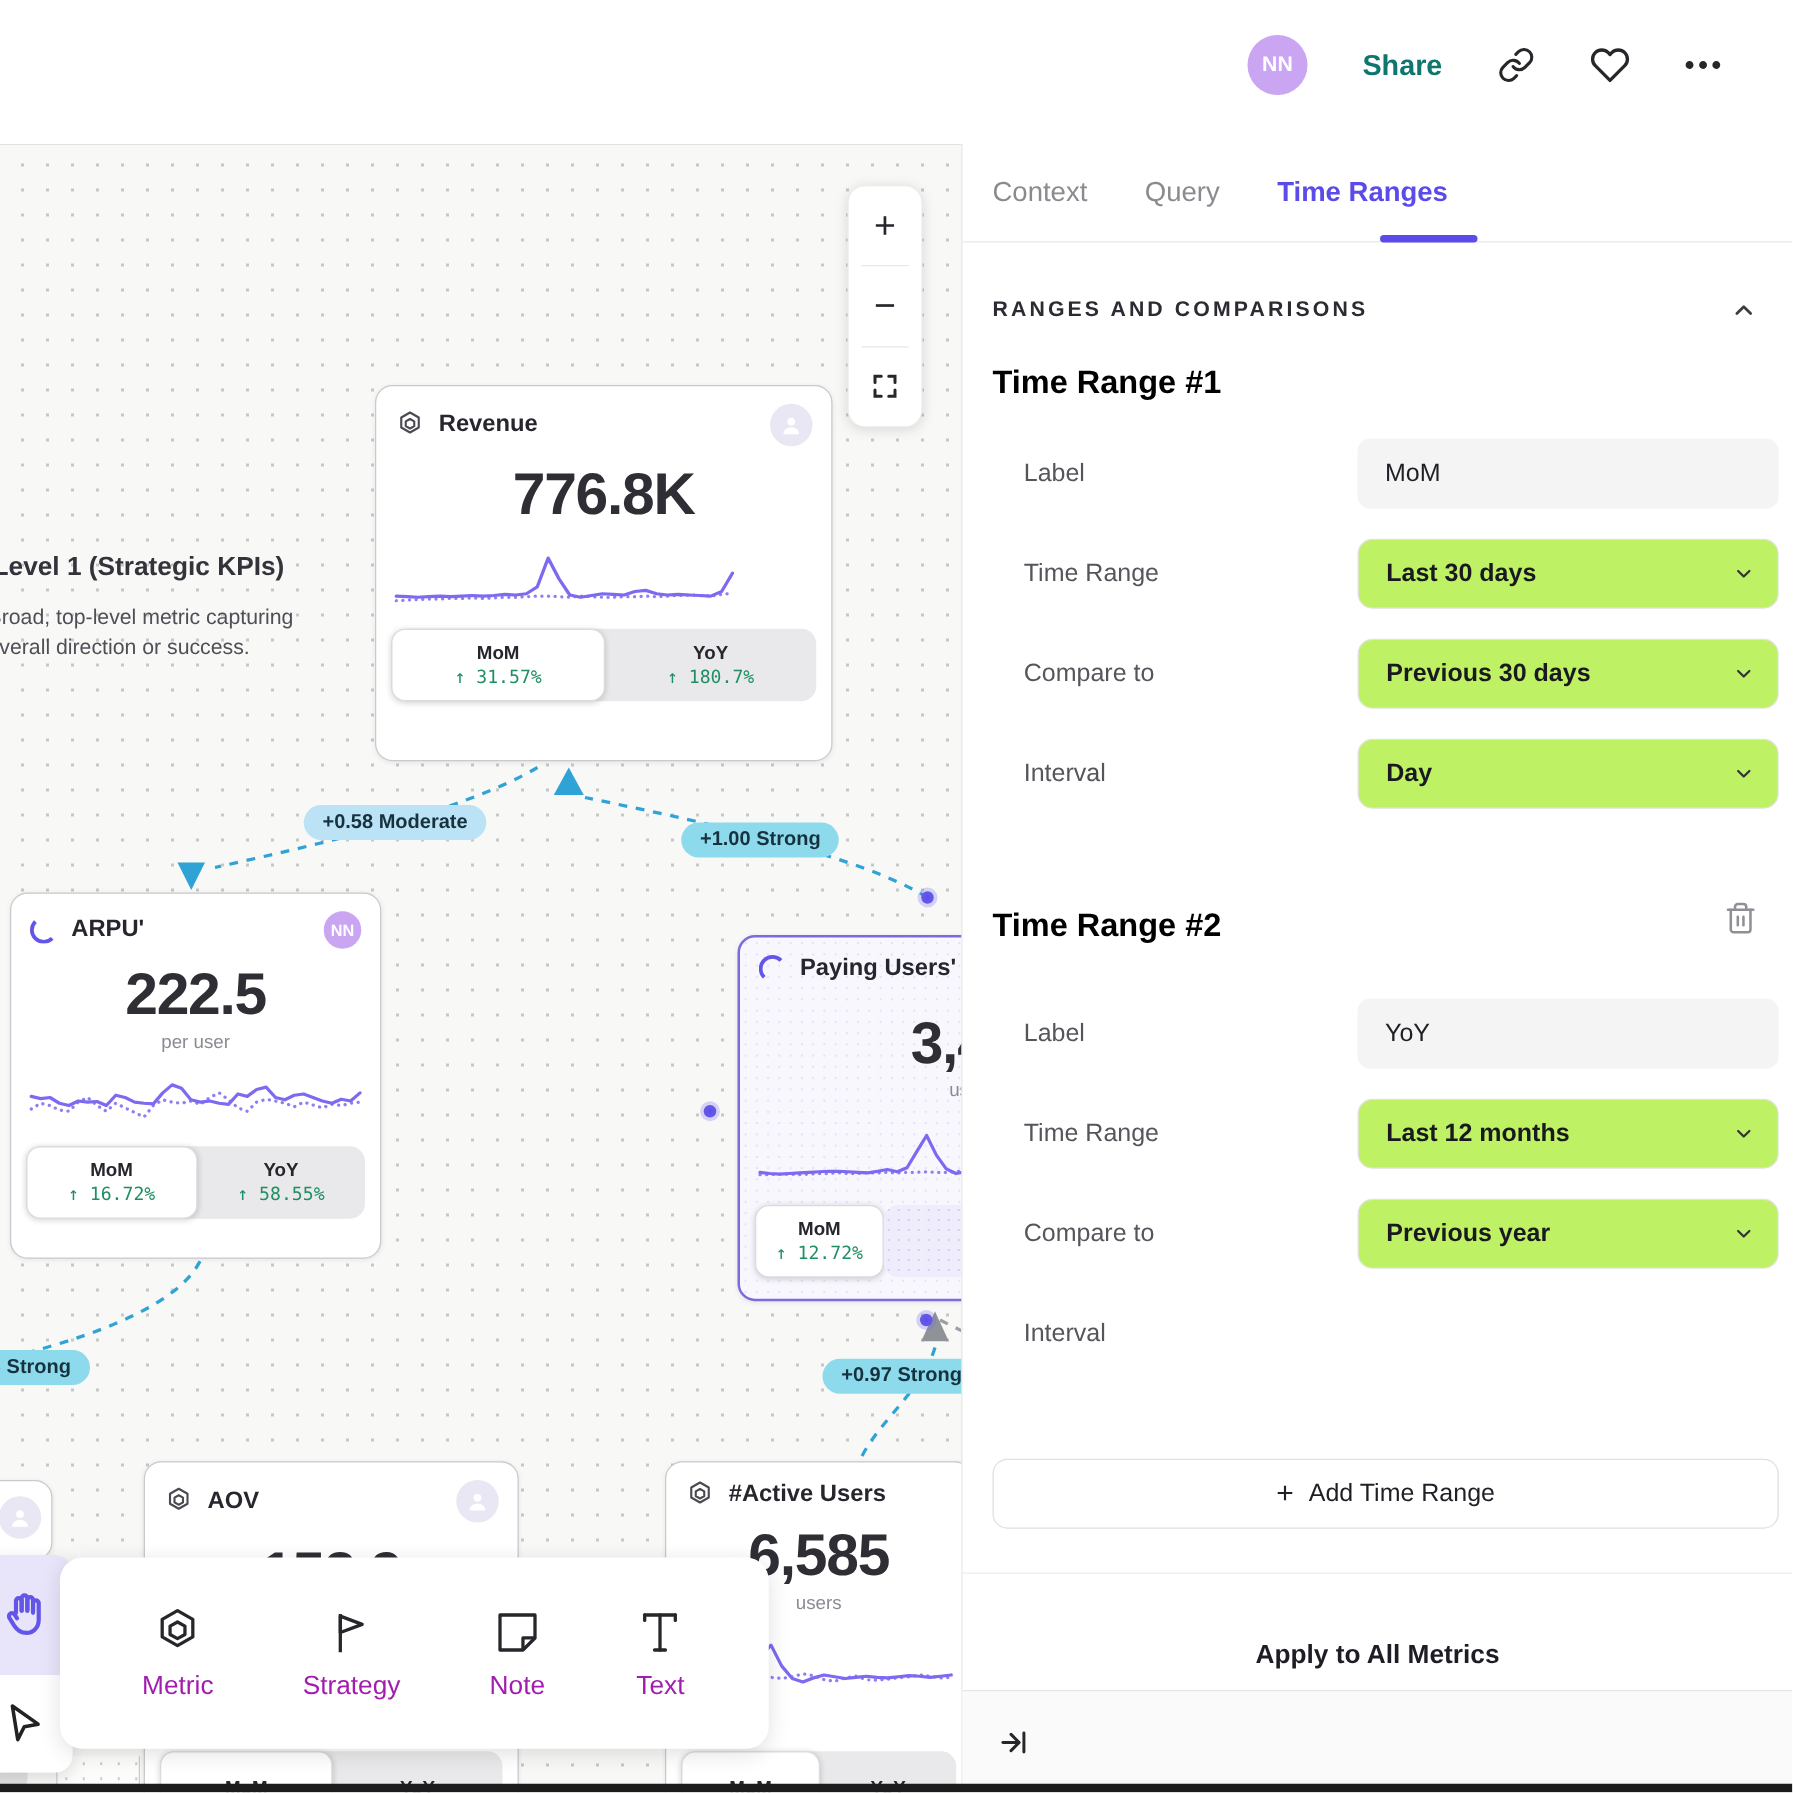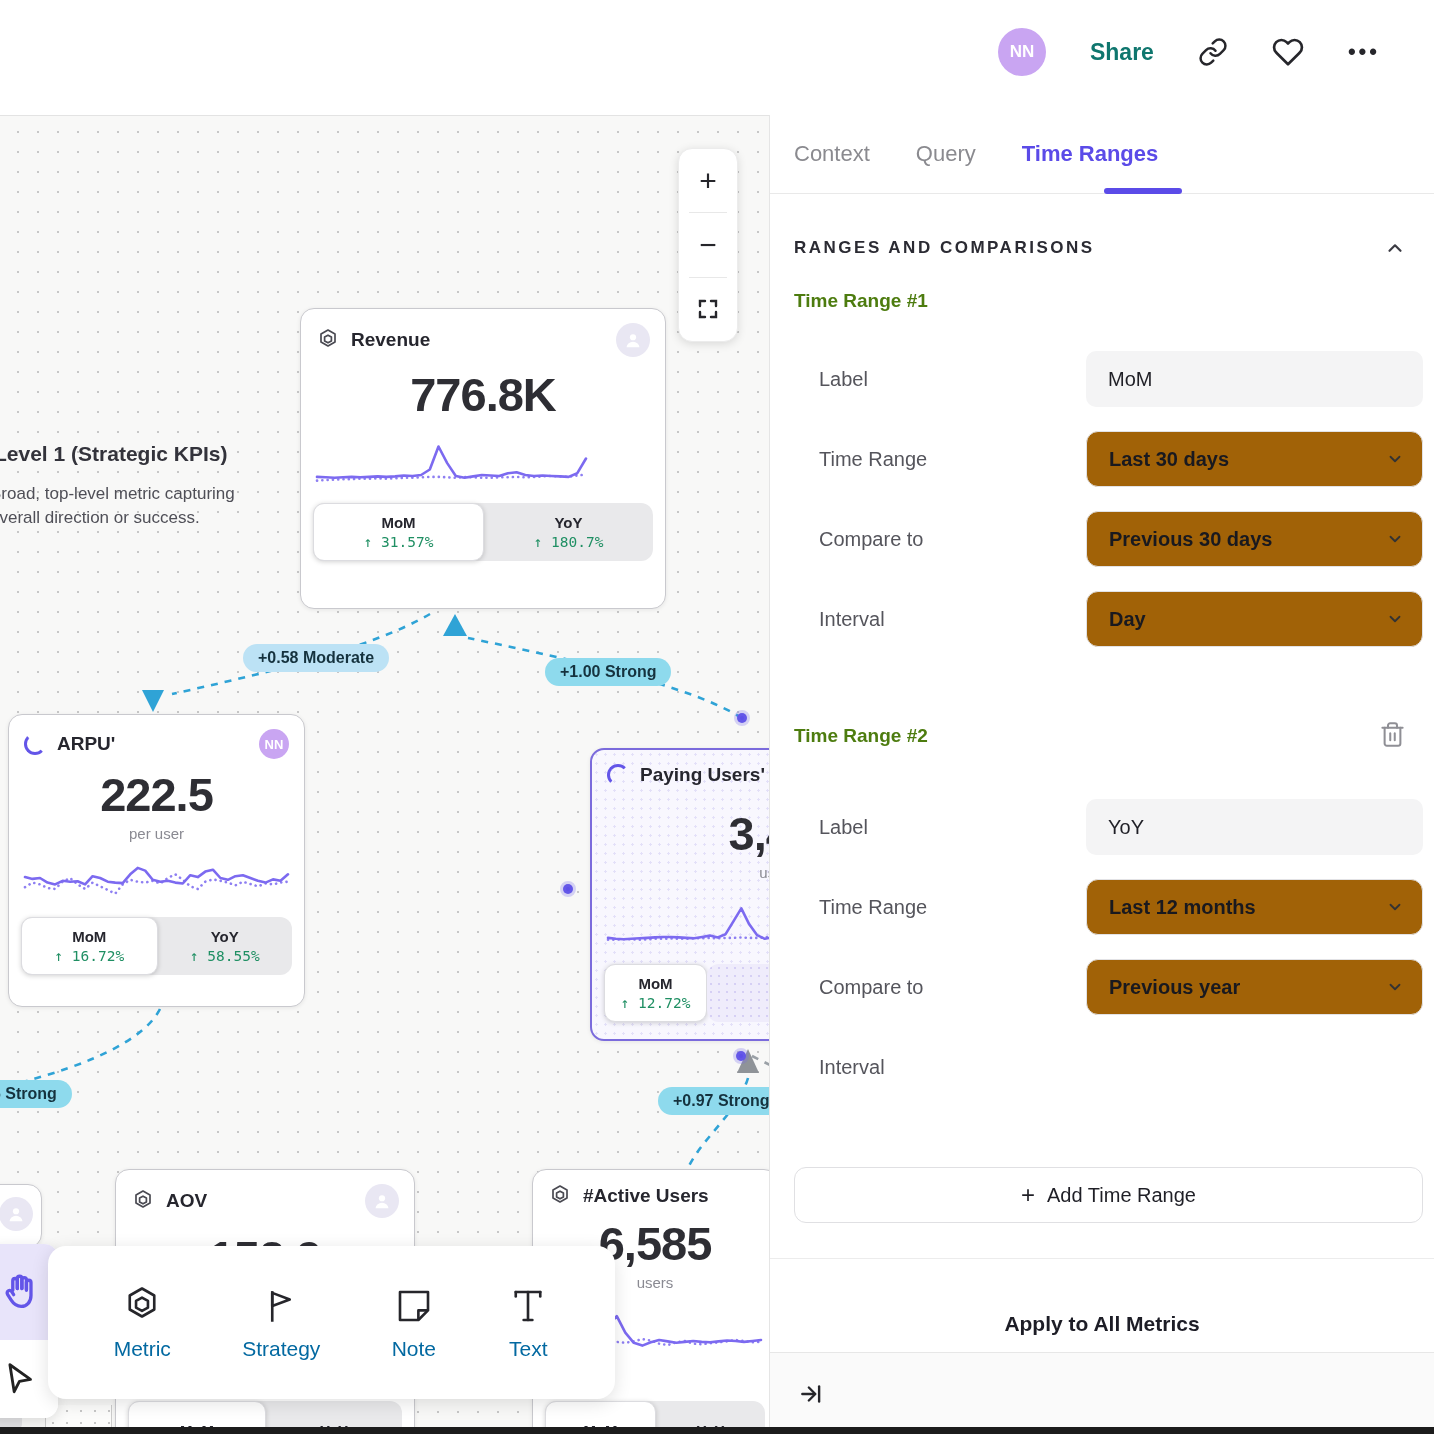--- a/index.html
+++ b/index.html
@@ -61,45 +61,45 @@
   .zoomctrl { position:absolute; left:678px; top:32px; width:60px; height:194px; z-index:4;
     background:#fff; border-radius:14px; box-shadow:0 2px 10px rgba(0,0,0,.13); border:1px solid #ececec;
     display:flex; flex-direction:column; }
   .zbtn { flex:1; display:flex; align-items:center; justify-content:center; font-size:30px; color:#26262b; font-weight:400; }
   .zdiv { height:1px; background:#e8e8e8; margin:0 10px; }
 
   
   .toolbar { position:absolute; left:48px; top:1130px; width:567px; height:153px; z-index:5;
     background:#fff; border-radius:18px; box-shadow:0 4px 18px rgba(0,0,0,.12); display:flex; align-items:center; justify-content:space-around; padding:0 30px; }
   .titem { display:flex; flex-direction:column; align-items:center; gap:10px; }
-  .titem .tlabel { font-size:21px; color:#0369a1; }
+  .titem .tlabel { font-size:21px; color:#a21caf; }
   .leftstrip { position:absolute; left:-16px; top:1128px; width:74px; height:174px; z-index:5;
     background:#fff; border-radius:14px; box-shadow:0 4px 14px rgba(0,0,0,.12); display:flex; flex-direction:column; overflow:hidden; }
   .handbtn { height:96px; background:#e8e4fa; display:flex; align-items:center; justify-content:center; }
   .cursorbtn { flex:1; display:flex; align-items:center; justify-content:center; background:#fff; }
 
   
   .strip { position:absolute; z-index:2; }
 
   
   .panel { position:relative; width:665px; height:1319px; flex:none; background:#fff; border-left:1px solid #e5e5e5; }
   .tabs { position:relative; height:79px; border-bottom:1px solid #e9e9e9; display:flex; align-items:center; padding-left:24px; gap:46px; }
   .tab { font-size:22px; color:#8a8a8f; white-space:nowrap; }
   .tab.active { color:#5b4be8; font-weight:600; }
   .tab-underline { position:absolute; left:334px; bottom:-1px; width:78px; height:6px; border-radius:3px; background:#5b4be8; }
   .pbody { position:relative; height:1240px; }
   .sect { position:absolute; top:44px; left:24px; font-size:17px; font-weight:700; letter-spacing:2.5px; color:#2b2b33; }
   .sect-chev { position:absolute; top:44px; right:28px; color:#3c3c44; }
-  .trtitle { position:absolute; left:24px; font-size:19px; font-weight:700; color:#4d7c0f; }
+  .trtitle { position:absolute; left:24px; font-size:26px; font-weight:700; color:#000000; }
   .trash { position:absolute; right:28px; color:#8f8f95; }
   .frow { position:absolute; left:0; right:0; height:56px; }
   .flabel { position:absolute; left:49px; top:0; line-height:56px; font-size:20px; color:#55555c; }
   .fctrl { position:absolute; right:11px; top:0; width:337px; height:56px; }
   .ginput { width:100%; height:100%; background:#f4f4f5; border:none; border-radius:10px; padding:0 22px; font-size:20px; color:#1f1f26; font-family:"Liberation Sans",sans-serif; }
-  .select { width:100%; height:100%; background:#a16207; border:1px solid #e2e2e5; border-radius:12px; display:flex; align-items:center; padding:0 18px 0 22px; }
+  .select { width:100%; height:100%; background:#bef264; border:1px solid #e2e2e5; border-radius:12px; display:flex; align-items:center; padding:0 18px 0 22px; }
   .select .sval { flex:1; font-size:20px; font-weight:600; color:#19191f; }
   .addbtn { position:absolute; left:24px; right:11px; top:973px; height:56px; border:1px solid #e0e0e3; border-radius:12px; background:#fff;
     display:flex; align-items:center; justify-content:center; gap:12px; font-size:20px; color:#1f1f26; }
   .addbtn .plus { font-size:24px; font-weight:400; }
   .pdivider { position:absolute; left:0; right:0; top:1064px; height:1px; background:#ececec; }
   .applybtn { position:absolute; left:0; right:0; top:1102px; height:56px; display:flex; align-items:center; justify-content:center;
     font-size:21px; font-weight:600; color:#1d1d26; }
   .panelfoot { position:absolute; left:0; right:0; top:1158px; height:82px; background:#fafafa; border-top:1px solid #e7e7e7; display:flex; align-items:center; padding-left:28px; }
   .darkbar { position:absolute; left:0; bottom:0; width:1434px; height:7px; background:#1c1c1c; z-index:60; }
 

